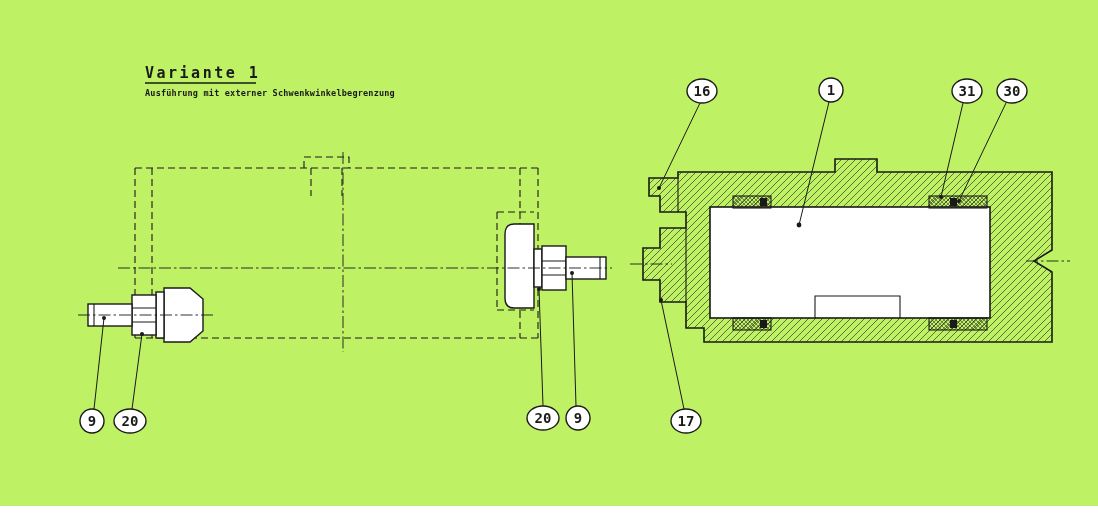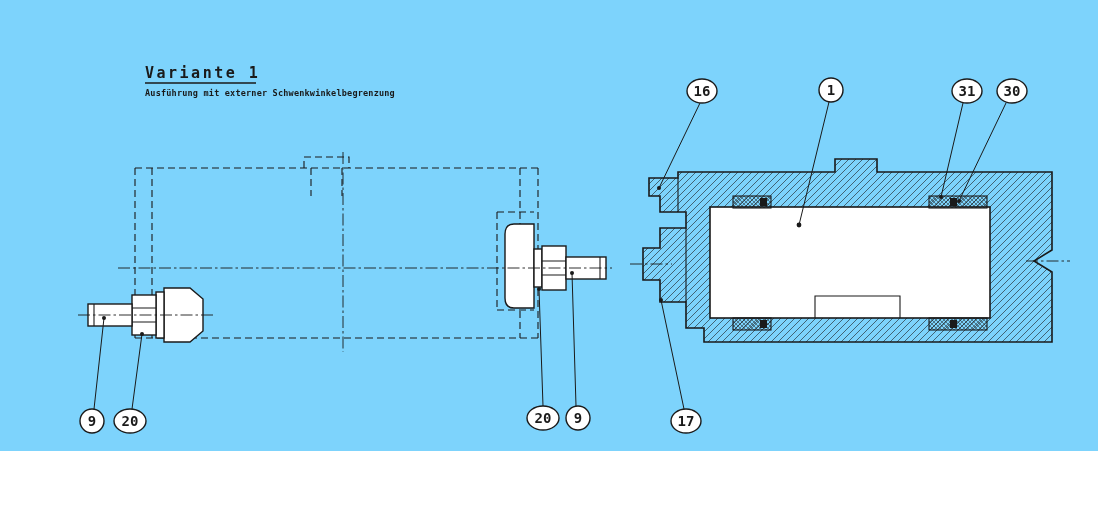--- a/index.html
+++ b/index.html
@@ -3,22 +3,22 @@
 <meta charset="utf-8">
 <style>
   html, body {
     margin: 0;
     padding: 0;
     background: #ffffff;
   }
   .canvas {
     position: relative;
     width: 1098px;
-    height: 451px;
-    background: #7dd3fc;
+    height: 506px;
+    background: #bef264;
     overflow: hidden;
     font-family: "DejaVu Sans Mono", monospace;
   }
   svg { display: block; }
   .title-text {
     font-family: "DejaVu Sans Mono", monospace;
     font-size: 15px;
     font-weight: bold;
     letter-spacing: 2.5px;
     fill: #1a1a1a;

